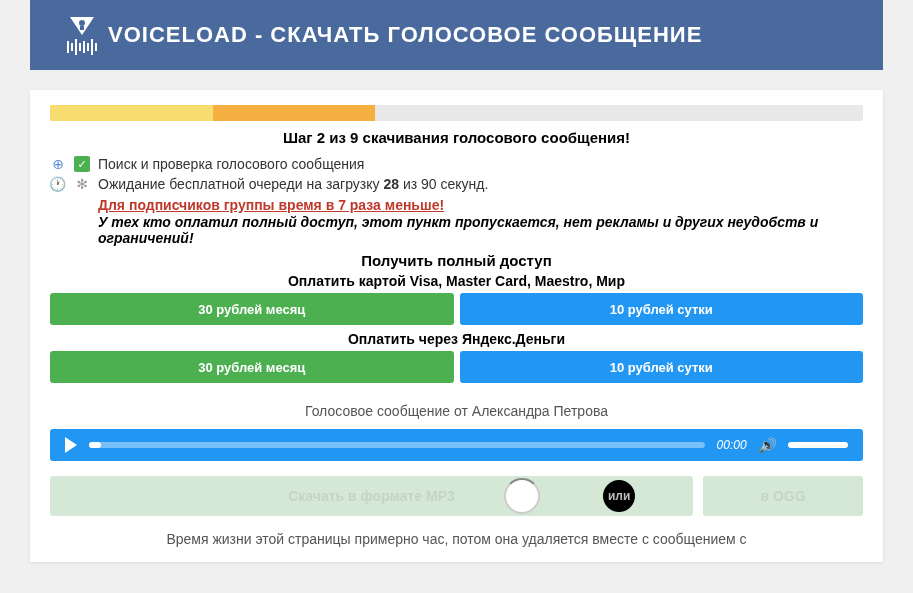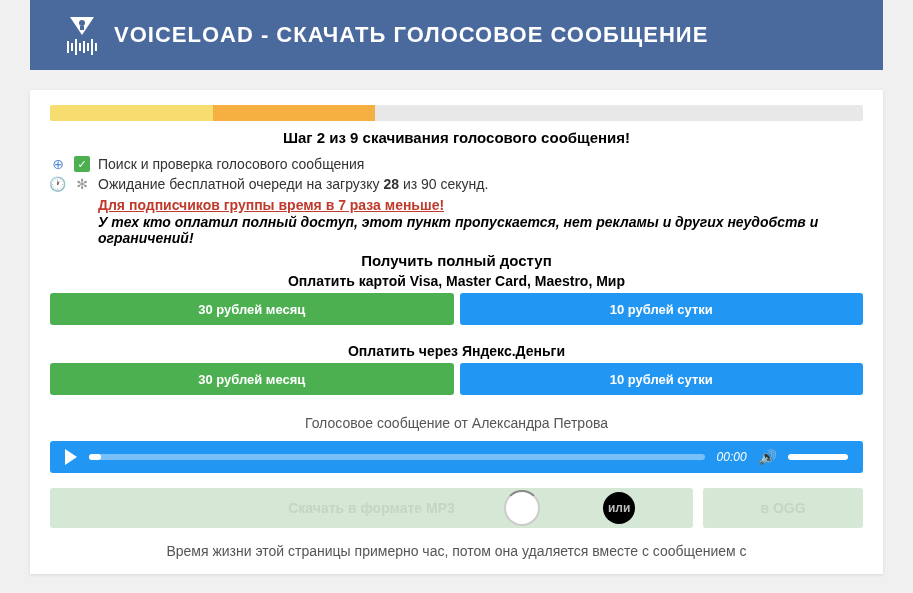--- a/index.html
+++ b/index.html
@@ -1,39 +1,39 @@
 <!DOCTYPE html>
 <html><head>
 <meta charset="utf-8">
 <style>
 * { margin: 0; padding: 0; box-sizing: border-box; }
 body { font-family: Arial, Helvetica, sans-serif; background: #f0f0f0; width: 913px; height: 593px; overflow: hidden; }
 .header { background: #4a6a9e; height: 70px; display: flex; align-items: center; padding: 0 30px; margin: 0 30px; }
-.logo { display: flex; align-items: center; gap: 10px; }
+.logo { display: flex; align-items: center; gap: 4px; }
 .logo-icon { width: 44px; height: 44px; position: relative; }
 .logo-text { color: #fff; font-size: 22px; font-weight: bold; letter-spacing: 1px; }
 .content { background: #fff; margin: 20px 30px 0 30px; padding: 15px 20px; box-shadow: 0 1px 3px rgba(0,0,0,0.1); }
 .progress { display: flex; height: 16px; width: 100%; border-radius: 2px; overflow: hidden; margin-bottom: 8px; }
 .progress-seg { flex: 1; }
 .seg-yellow { background: #f7dc6f; }
 .seg-orange { background: #f5b041; }
 .seg-gray { background: #e8e8e8; }
 .step-title { text-align: center; font-weight: bold; font-size: 15px; margin-bottom: 10px; }
 .status-row { display: flex; align-items: flex-start; gap: 8px; margin-bottom: 4px; font-size: 14px; }
 .status-icon { width: 16px; height: 16px; flex-shrink: 0; display: flex; align-items: center; justify-content: center; }
 .check-icon { width: 16px; height: 16px; background: #4caf50; border-radius: 2px; color: #fff; font-size: 11px; display: flex; align-items: center; justify-content: center; }
 .clock-icon { color: #5b8dd4; font-size: 14px; }
 .spinner-icon { color: #999; font-size: 14px; }
 .target-icon { color: #5b8dd4; font-size: 14px; }
 .status-text { font-size: 14px; color: #333; }
 .red-link { color: #c0392b; font-weight: bold; text-decoration: underline; font-size: 14px; }
 .italic-bold { font-style: italic; font-weight: bold; font-size: 14px; }
 .section-title { text-align: center; font-weight: bold; font-size: 15px; margin: 6px 0 4px 0; }
 .pay-label { text-align: center; font-weight: bold; font-size: 14px; margin: 4px 0; }
-.btn-row { display: flex; gap: 6px; margin-bottom: 18px; }
+.btn-row { display: flex; gap: 6px; margin-bottom: 6px; }
 .btn { flex: 1; height: 32px; border: none; border-radius: 3px; color: #fff; font-size: 13px; font-weight: bold; cursor: pointer; display: flex; align-items: center; justify-content: center; }
 .btn-green { background: #4caf50; }
 .btn-blue { background: #2196f3; }
 .voice-label { text-align: center; font-size: 14px; color: #555; margin: 20px 0 10px 0; }
 .player { background: #2196f3; border-radius: 3px; height: 32px; display: flex; align-items: center; padding: 0 15px; gap: 12px; margin-bottom: 15px; font-style: italic; }
 .play-btn { width: 0; height: 0; border-left: 12px solid #fff; border-top: 8px solid transparent; border-bottom: 8px solid transparent; cursor: pointer; }
 .progress-bar { flex: 1; height: 6px; background: rgba(255,255,255,0.4); border-radius: 3px; position: relative; }
 .progress-fill { position: absolute; left: 0; top: 0; height: 100%; width: 2%; background: #fff; border-radius: 3px; }
 .time { color: #fff; font-size: 12px; }
 .vol-icon { color: #fff; font-size: 14px; }

